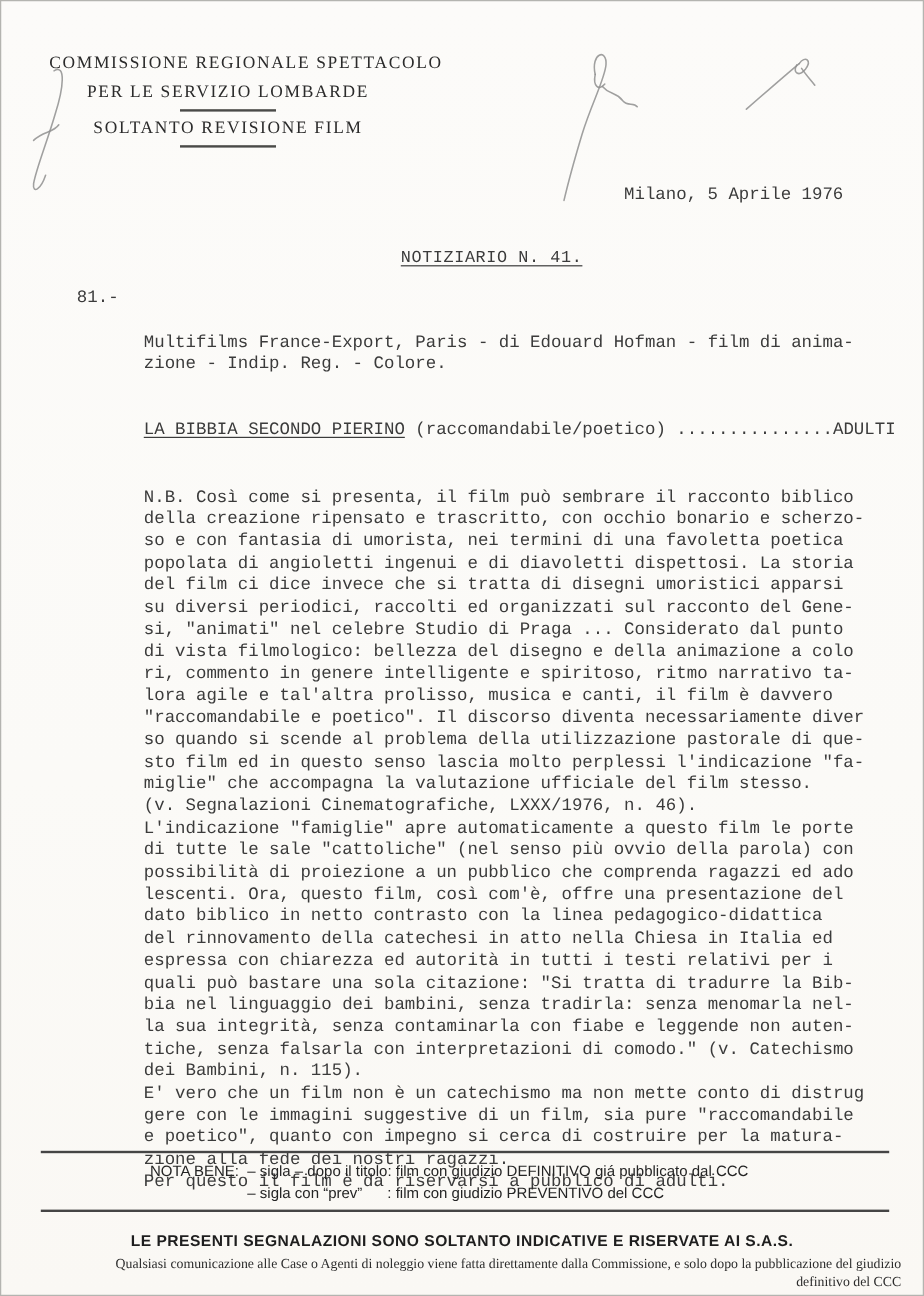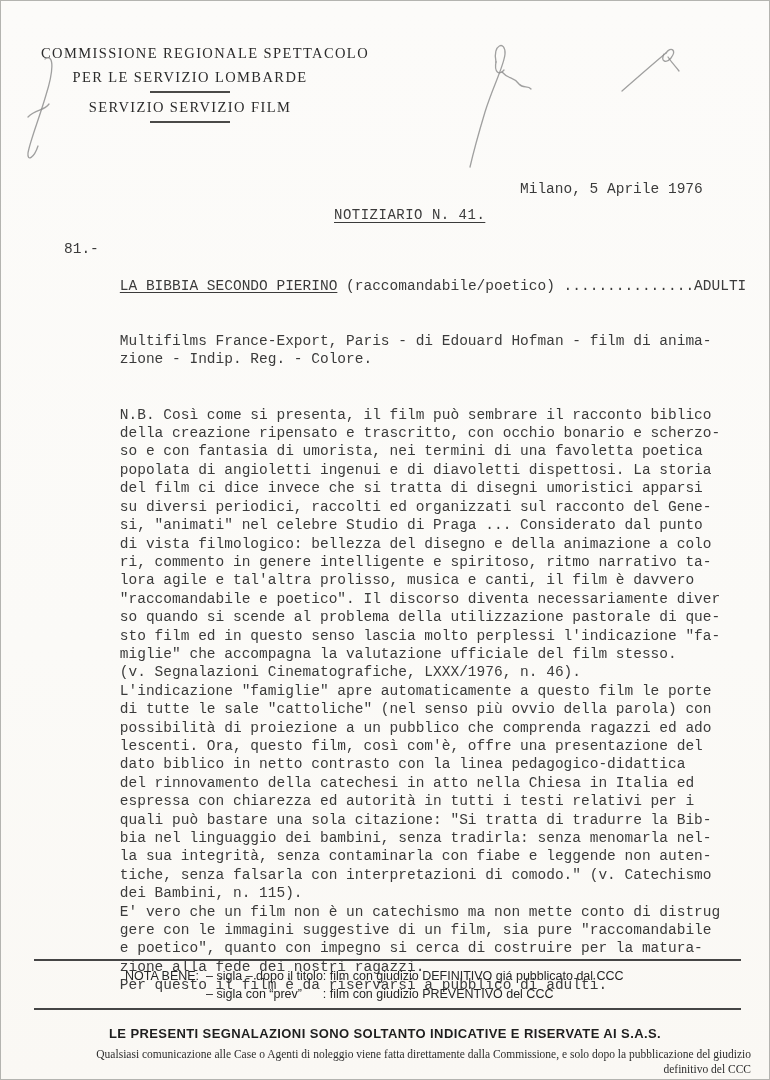--- a/index.html
+++ b/index.html
@@ -9,21 +9,21 @@
     border:1px solid #b4b4b0;overflow:hidden;
     font-family:"Liberation Mono","DejaVu Sans Mono",monospace;color:#3b3b3b;
   }
   
   .letterhead{position:absolute;left:40px;top:44px;width:298px;text-align:center;
     font-family:"Liberation Serif",serif;font-size:14.5px;letter-spacing:1.4px;color:#2b2b2b;}
   .letterhead .lh-line{white-space:nowrap;}
   .lh-rule{width:80px;height:2px;background:#4a4a48;margin:5px auto 6px auto;}
   .lh-gap{height:7px;}
   
-  .dateline{position:absolute;left:519px;top:180px;font-size:14.5px;white-space:pre;}
+  .dateline{position:absolute;left:519px;top:154px;font-size:14.5px;white-space:pre;}
   .bulletin-title{position:absolute;left:333px;top:206px;font-size:14px;letter-spacing:.5px;
     text-decoration:underline;text-underline-offset:3px;}
   .entry{position:absolute;left:63px;top:239px;font-size:14.5px;line-height:18.4px;display:flex;gap:12px;}
   .entry-num{white-space:pre;margin-right:9px;}
   .entry-content{white-space:pre;}
   .film-title{text-decoration:underline;text-underline-offset:2px;}
   
   .hrule{position:absolute;left:33px;width:707px;height:2px;background:#454545;}
   .rule-top{top:958px;}
   .rule-bottom{top:1007px;}
@@ -44,21 +44,21 @@
 </head>
 <body>
 
 <div class="page">
 
   <div class="letterhead">
     <div class="lh-line">COMMISSIONE REGIONALE SPETTACOLO</div>
     <div class="lh-gap"></div>
     <div class="lh-line">PER LE SERVIZIO LOMBARDE</div>
     <div class="lh-rule"></div>
-    <div class="lh-line">SERVIZIO SERVIZIO FILM</div>
+    <div class="lh-line">SOLTANTO REVISIONE FILM</div>
     <div class="lh-rule"></div>
   </div>
 
   <svg class="pen" style="left:10px;top:50px;" width="55" height="115" viewBox="0 0 55 115">
     <path d="M34,8 C44,2 42,22 35,44 C28,68 19,90 17,102 C16,111 23,107 27,95"></path>
     <path d="M17,66 C25,58 33,60 38,53"></path>
   </svg>
   <svg class="pen" style="left:448px;top:33px;" width="90" height="140" viewBox="0 0 90 140">
     <path d="M47,28 C43,10 57,6 56,20 C55,32 44,52 36,78 C30,98 24,120 21,133"></path>
     <path d="M47,28 C45,38 50,42 55,36"></path>
@@ -70,23 +70,23 @@
     <path d="M52,14 C56,20 60,24 63,28"></path>
   </svg>
 
   <div class="dateline">Milano, 5 Aprile 1976</div>
 
   <div class="bulletin-title">NOTIZIARIO N. 41.</div>
 
   <div class="entry">
     <span class="entry-num">81.-</span>
     <div class="entry-content">
-      <div><span class="film-title">LA BIBBIA SECONDO PIERINO</span><span> (raccomandabile/poetico) ...............ADULTI</span></div>
       <div>Multifilms France-Export, Paris - di Edouard Hofman - film di anima-
 zione - Indip. Reg. - Colore.</div>
+      <div><span class="film-title">LA BIBBIA SECONDO PIERINO</span><span> (raccomandabile/poetico) ...............ADULTI</span></div>
       <div>N.B. Così come si presenta, il film può sembrare il racconto biblico
 della creazione ripensato e trascritto, con occhio bonario e scherzo-
 so e con fantasia di umorista, nei termini di una favoletta poetica
 popolata di angioletti ingenui e di diavoletti dispettosi. La storia
 del film ci dice invece che si tratta di disegni umoristici apparsi
 su diversi periodici, raccolti ed organizzati sul racconto del Gene-
 si, "animati" nel celebre Studio di Praga ... Considerato dal punto
 di vista filmologico: bellezza del disegno e della animazione a colo
 ri, commento in genere intelligente e spiritoso, ritmo narrativo ta-
 lora agile e tal'altra prolisso, musica e canti, il film è davvero

